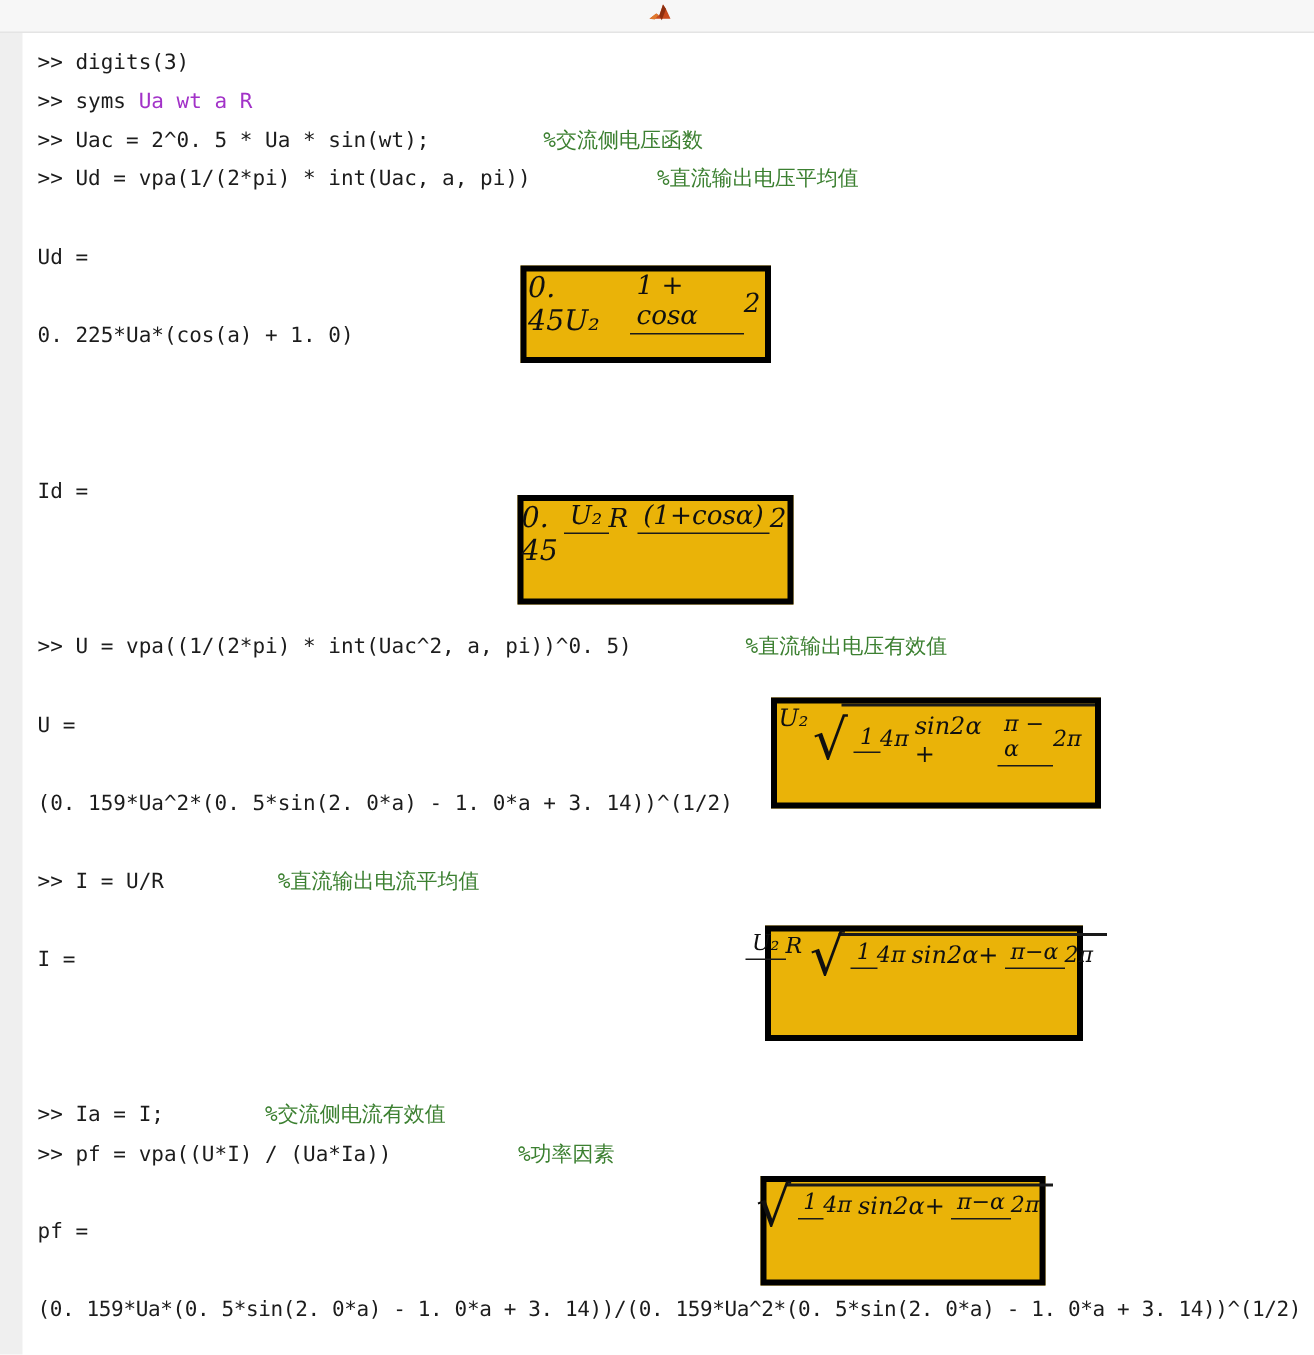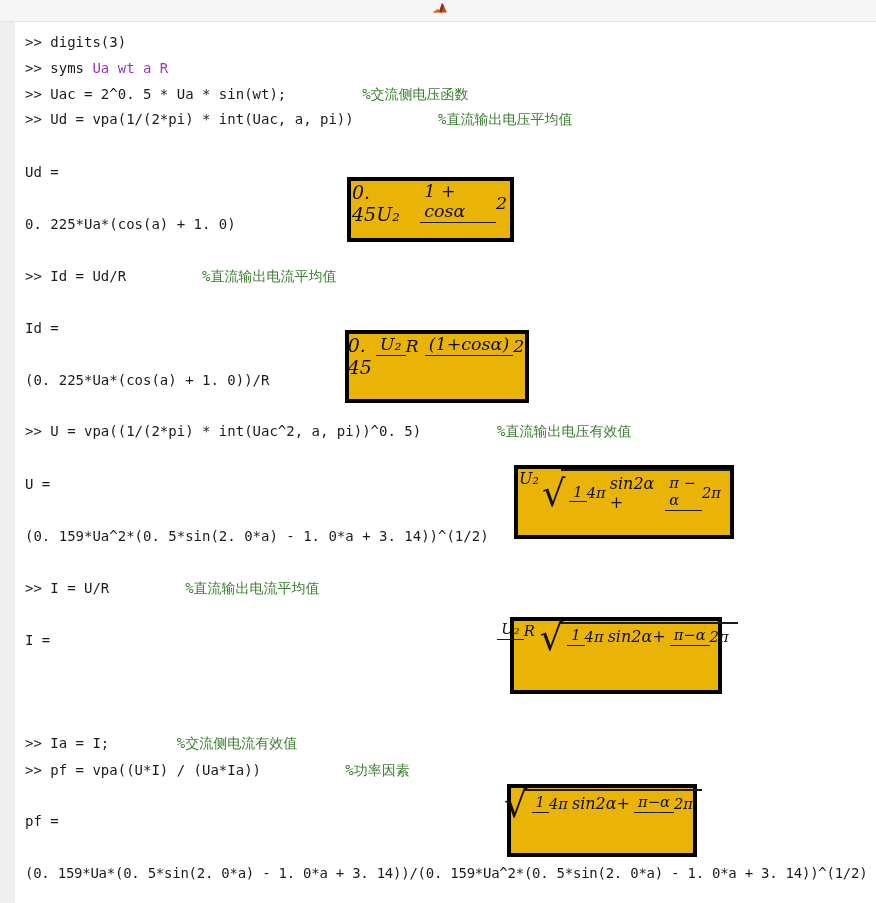--- a/index.html
+++ b/index.html
@@ -55,23 +55,21 @@
 
 <div class="console">
   <div class="gutter"></div>
 
   <div class="line" style="top:11px"><span>&gt;&gt; digits(3)</span></div>
   <div class="line" style="top:37px"><span>&gt;&gt; syms </span><span class="v">Ua wt a R</span></div>
   <div class="line" style="top:63px"><span>&gt;&gt; Uac = 2^0. 5 * Ua * sin(wt);</span><span class="g">         %交流侧电压函数</span></div>
   <div class="line" style="top:88px"><span>&gt;&gt; Ud = vpa(1/(2*pi) * int(Uac, a, pi))</span><span class="g">          %直流输出电压平均值</span></div>
   <div class="line" style="top:141px"><span>Ud =</span></div>
   <div class="line" style="top:193px"><span>0. 225*Ua*(cos(a) + 1. 0)</span></div>
-  <div class="line" style="top:245px"><span>&gt;&gt; Id = Ud/R</span><span class="g">         %直流输出电流平均值</span></div>
   <div class="line" style="top:297px"><span>Id =</span></div>
-  <div class="line" style="top:349px"><span>(0. 225*Ua*(cos(a) + 1. 0))/R</span></div>
   <div class="line" style="top:400px"><span>&gt;&gt; U = vpa((1/(2*pi) * int(Uac^2, a, pi))^0. 5)</span><span class="g">         %直流输出电压有效值</span></div>
   <div class="line" style="top:453px"><span>U =</span></div>
   <div class="line" style="top:505px"><span>(0. 159*Ua^2*(0. 5*sin(2. 0*a) - 1. 0*a + 3. 14))^(1/2)</span></div>
   <div class="line" style="top:557px"><span>&gt;&gt; I = U/R</span><span class="g">         %直流输出电流平均值</span></div>
   <div class="line" style="top:609px"><span>I =</span></div>
   <div class="line" style="top:712px"><span>&gt;&gt; Ia = I;</span><span class="g">        %交流侧电流有效值</span></div>
   <div class="line" style="top:739px"><span>&gt;&gt; pf = vpa((U*I) / (Ua*Ia))</span><span class="g">          %功率因素</span></div>
   <div class="line" style="top:790px"><span>pf =</span></div>
   <div class="line tight" style="top:842px"><span>(0. 159*Ua*(0. 5*sin(2. 0*a) - 1. 0*a + 3. 14))/(0. 159*Ua^2*(0. 5*sin(2. 0*a) - 1. 0*a + 3. 14))^(1/2)</span></div>
 

